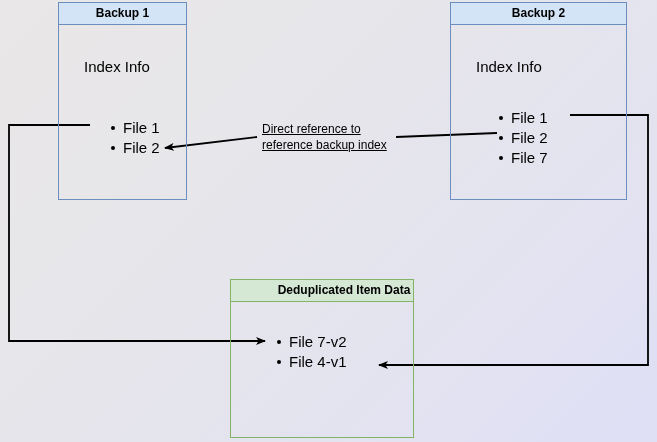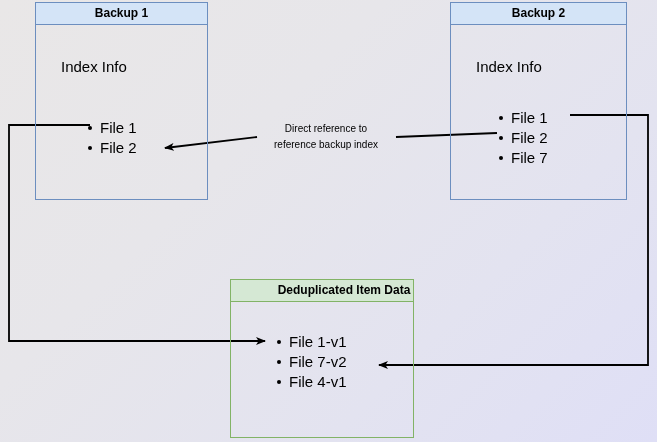--- a/index.html
+++ b/index.html
@@ -78,25 +78,26 @@
     left: 1px;
     top: 8px;
     width: 4px;
     height: 4px;
     border-radius: 50%;
     background: #000;
   }
 
   .edge-label {
     position: absolute;
-    font-size: 10px;
+    font-size: 12px;
     line-height: 16px;
     color: #000;
-    text-align: center;
+    text-align: left;
     white-space: nowrap;
+    text-decoration: underline;
   }
 
   svg.edges {
     position: absolute;
     left: 0;
     top: 0;
     width: 657px;
     height: 442px;
     pointer-events: none;
   }
@@ -114,21 +115,21 @@
     </defs>
 
     <path d="M 90 125 L 9 125 L 9 341 L 265 341" fill="none" stroke="#000" stroke-width="1.8" marker-end="url(#arrowhead)"></path>
 
     <path d="M 570 115 L 648 115 L 648 365 L 379 365" fill="none" stroke="#000" stroke-width="1.8" marker-end="url(#arrowhead)"></path>
 
     <path d="M 497 133 L 396 137" fill="none" stroke="#000" stroke-width="1.8"></path>
     <path d="M 257 137 L 165 148" fill="none" stroke="#000" stroke-width="1.8" marker-end="url(#arrowhead)"></path>
   </svg>
 
-  <div class="node box-blue" style="left:35px; top:2px; width:173px; height:198px;">
+  <div class="node box-blue" style="left:58px; top:2px; width:129px; height:198px;">
     <div class="node-header">Backup 1</div>
     <div class="node-body">
       <div class="index-label" style="left:25px; top:33px;">Index Info</div>
       <ul class="file-list" style="left:51px; top:93px;">
         <li>File 1</li>
         <li>File 2</li>
       </ul>
     </div>
   </div>
 
@@ -141,21 +142,20 @@
         <li>File 2</li>
         <li>File 7</li>
       </ul>
     </div>
   </div>
 
   <div class="node box-green" style="left:230px; top:279px; width:184px; height:159px;">
     <div class="node-header">Deduplicated Item Data</div>
     <div class="node-body">
       <ul class="file-list" style="left:45px; top:30px;">
-        <li>File 1-v1</li>
         <li>File 7-v2</li>
         <li>File 4-v1</li>
       </ul>
     </div>
   </div>
 
   <div class="edge-label" style="left:262px; top:121px; width:128px;">
     <div>Direct reference to</div>
     <div>reference backup index</div>
   </div>

